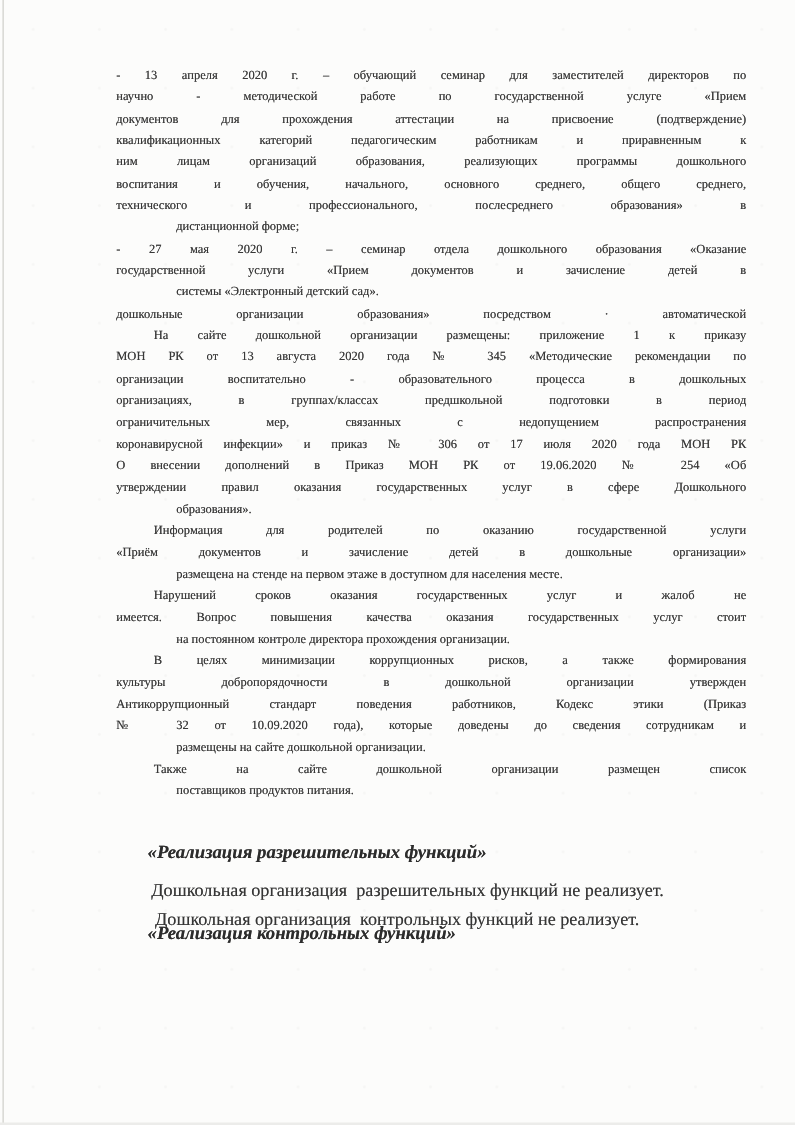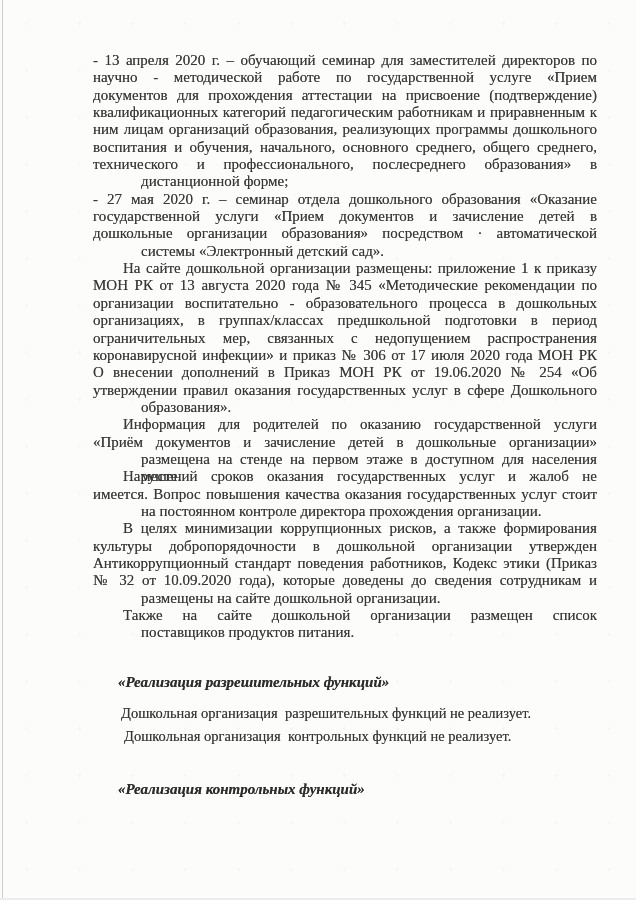--- a/index.html
+++ b/index.html
@@ -28,21 +28,21 @@
     position: absolute;
     left: 0; bottom: 0;
     width: 636px; height: 2px;
     background: #ececea;
   }
   .main-text {
     position: absolute;
     left: 93px;
     top: 52px;
     width: 504px;
-    font-size: 15px;
+    font-size: 10px;
     line-height: 17.35px;
     color: #383838;
     text-shadow: 0 0 0.35px rgba(45,45,45,0.65);
   }
   .line {
     text-align: justify;
     text-align-last: justify;
     height: 17.35px;
     overflow: visible;
   }
@@ -65,43 +65,43 @@
   }
   .section-body {
     position: absolute;
     font-size: 14.5px;
     color: #363636;
     text-shadow: 0 0 0.35px rgba(45,45,45,0.6);
     white-space: pre-wrap;
   }
   .h1pos { top: 674px; }
   .b1pos { top: 705px; left: 121px; text-align: right; }
-  .h2pos { top: 739px; margin-top: 42px; }
+  .h2pos { top: 739px; }
   .b2pos { top: 728px; left: 124px; text-align: center; }
 </style>
 </head>
 <body>
 
 <div class="page">
   <div class="scan-edge-left"></div>
   <div class="scan-edge-bottom"></div>
 
   <div class="main-text" id="main-text">
       <div class="line">- 13 апреля 2020 г. – обучающий семинар для заместителей директоров по</div>
       <div class="line">научно - методической работе по государственной услуге «Прием</div>
       <div class="line">документов для прохождения аттестации на присвоение (подтверждение)</div>
       <div class="line">квалификационных категорий педагогическим работникам и приравненным к</div>
       <div class="line">ним лицам организаций образования, реализующих программы дошкольного</div>
       <div class="line">воспитания и обучения, начального, основного среднего, общего среднего,</div>
       <div class="line">технического и профессионального, послесреднего образования» в</div>
       <div class="line last">дистанционной форме;</div>
       <div class="line">- 27 мая 2020 г. – семинар отдела дошкольного образования «Оказание</div>
       <div class="line">государственной услуги «Прием документов и зачисление детей в</div>
+      <div class="line last">системы «Электронный детский сад».</div>
       <div class="line">дошкольные организации образования» посредством · автоматической</div>
-      <div class="line last">системы «Электронный детский сад».</div>
       <div class="line indent">На сайте дошкольной организации размещены:  приложение 1 к приказу</div>
       <div class="line">МОН РК от 13 августа 2020 года № 345 «Методические рекомендации по</div>
       <div class="line">организации воспитательно - образовательного процесса в дошкольных</div>
       <div class="line">организациях, в группах/классах предшкольной подготовки в период</div>
       <div class="line">ограничительных мер, связанных с недопущением распространения</div>
       <div class="line">коронавирусной инфекции»  и приказ № 306 от 17 июля 2020 года МОН РК</div>
       <div class="line">О внесении дополнений в Приказ МОН РК от 19.06.2020 № 254 «Об</div>
       <div class="line">утверждении правил оказания государственных услуг в сфере Дошкольного</div>
       <div class="line last">образования».</div>
       <div class="line indent">Информация для родителей по  оказанию государственной услуги</div>

